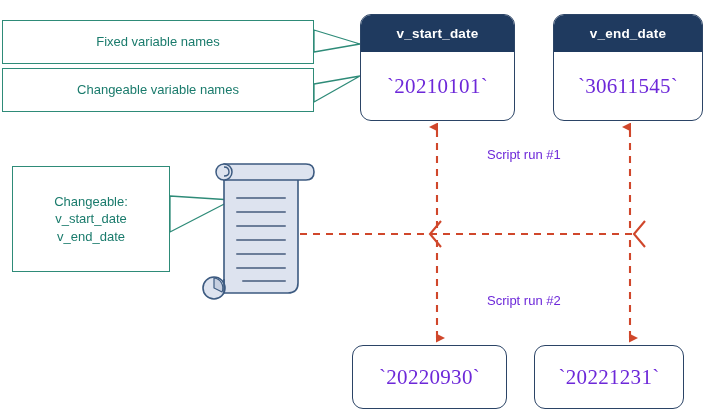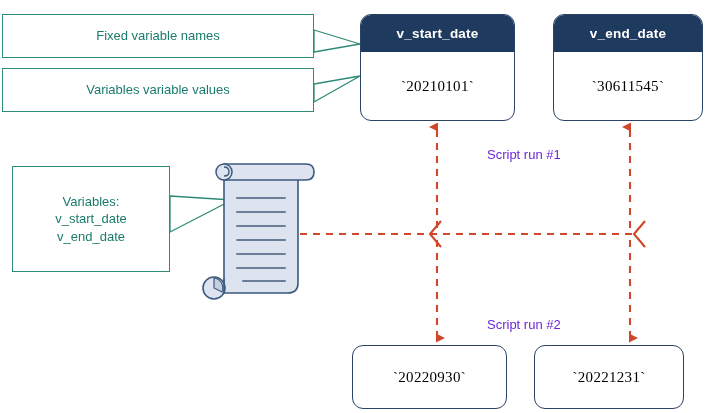--- a/index.html
+++ b/index.html
@@ -37,21 +37,21 @@
     color: #1a7b6c;
     display: flex;
     align-items: center;
     justify-content: center;
     text-align: center;
     font-family: "Liberation Sans", sans-serif;
     font-size: 13px;
     line-height: 1.35;
     z-index: 3;
   }
-  #callout-names  { left: 2px;  top: 14px;  width: 312px; height: 44px; }
+  #callout-names  { left: 2px;  top: 20px;  width: 312px; height: 44px; }
   #callout-values { left: 2px;  top: 68px;  width: 312px; height: 44px; }
   #callout-vars   { left: 12px; top: 166px; width: 158px; height: 106px;
                     flex-direction: column; }
   #callout-vars .vline { display: block; }
 
   
   .card {
     position: absolute;
     box-sizing: border-box;
     border: 1.6px solid #2b4466;
@@ -68,23 +68,23 @@
     font-size: 13.5px;
     height: 37px;
     line-height: 37px;
     text-align: center;
     letter-spacing: 0.2px;
   }
   .card-body {
     display: flex;
     align-items: center;
     justify-content: center;
-    color: #000000;
+    color: #6d28d9;
     font-family: "Liberation Serif", serif;
-    font-size: 15px;
+    font-size: 21px;
     letter-spacing: 0.3px;
     height: calc(100% - 37px);
   }
   .card.plain .card-body {
     height: 100%;
   }
 
   #card-start { left: 360px; top: 14px;  width: 155px; height: 107px; }
   #card-end   { left: 553px; top: 14px;  width: 150px; height: 107px; }
   #card-start2{ left: 352px; top: 345px; width: 155px; height: 64px; }
@@ -93,21 +93,21 @@
   
   .run-label {
     position: absolute;
     color: #6d28d9;
     font-family: "Liberation Sans", sans-serif;
     font-size: 13px;
     white-space: nowrap;
     z-index: 3;
   }
   #run-label-1 { left: 487px; top: 147px; }
-  #run-label-2 { left: 487px; top: 293px; margin-top: 24px; }
+  #run-label-2 { left: 487px; top: 293px; }
 </style>
 </head>
 <body>
 
 <div id="canvas">
 
   <svg class="svg-layer" viewBox="0 0 710 413" width="710" height="413">
     <defs>
       <marker id="arrow-up" markerWidth="9" markerHeight="9" refX="4.5" refY="8" orient="auto" markerUnits="userSpaceOnUse">
         <path d="M4.5 0 L9 9 L0 9 Z" fill="#d0472b"></path>
@@ -165,25 +165,25 @@
       <line x1="437" y1="240" x2="437" y2="338" marker-end="url(#arrow-down)"></line>
       <line x1="630" y1="240" x2="630" y2="338" marker-end="url(#arrow-down)"></line>
     </g>
   </svg>
 
   <div class="callout" id="callout-names">
     <span>Fixed variable names</span>
   </div>
 
   <div class="callout" id="callout-values">
-    <span>Variables variable values</span>
+    <span>Changeable variable names</span>
   </div>
 
   <div class="callout" id="callout-vars">
-    <span class="vline">Variables:</span>
+    <span class="vline">Changeable:</span>
     <span class="vline">v_start_date</span>
     <span class="vline">v_end_date</span>
   </div>
 
   <div class="card" id="card-start">
     <div class="card-header">v_start_date</div>
     <div class="card-body">`20210101`</div>
   </div>
 
   <div class="card" id="card-end">

